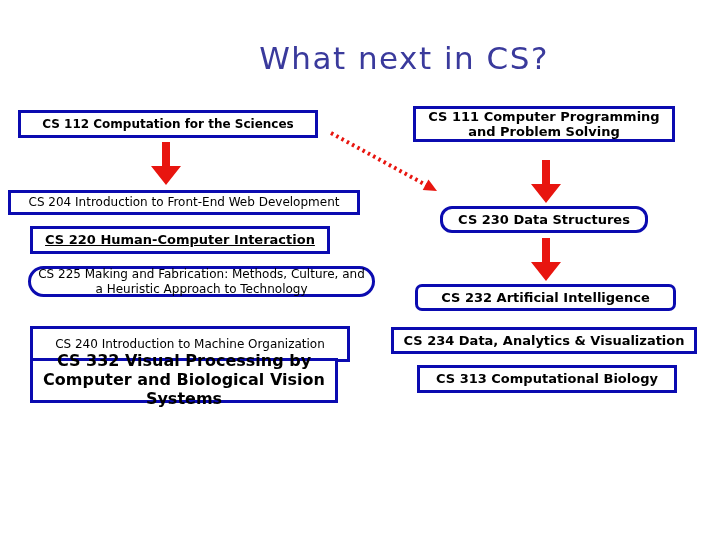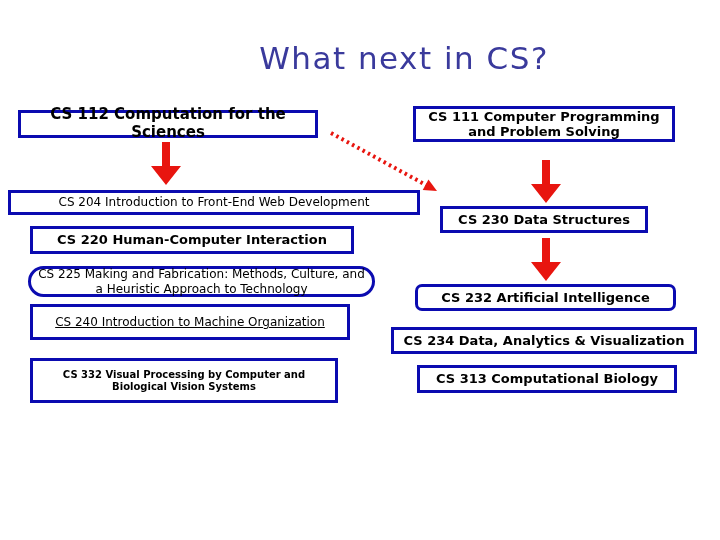--- a/index.html
+++ b/index.html
@@ -62,41 +62,41 @@
 </style>
 </head>
 <body>
 
 <div id="slide">
 
   <div class="title">What next in CS?</div>
 
   <div id="boxes-layer">
       <div class="course-box" style="left: 18px; top: 110px; width: 300px; height: 28px; border-color: rgb(11, 11, 176);">
-        <span class="label bold" style="font-size: 15px;">CS 112 Computation for the Sciences</span>
+        <span class="label bold" style="font-size: 12px;">CS 112 Computation for the Sciences</span>
       </div>
-      <div class="course-box" style="left: 8px; top: 190px; width: 412px; height: 25px; border-color: rgb(11, 11, 176);">
+      <div class="course-box" style="left: 8px; top: 190px; width: 352px; height: 25px; border-color: rgb(11, 11, 176);">
         <span class="label reg" style="font-size: 12px;">CS 204 Introduction to Front-End Web Development</span>
       </div>
-      <div class="course-box" style="left: 30px; top: 226px; width: 324px; height: 28px; border-color: rgb(11, 11, 176);">
+      <div class="course-box" style="left: 30px; top: 226px; width: 300px; height: 28px; border-color: rgb(11, 11, 176); text-decoration: underline;">
         <span class="label bold" style="font-size: 13px;">CS 220 Human-Computer Interaction</span>
       </div>
       <div class="course-box" style="left: 28px; top: 266px; width: 347px; height: 31px; border-color: rgb(11, 11, 176); border-radius: 18px;">
         <span class="label reg" style="font-size: 12px;">CS 225 Making and Fabrication: Methods, Culture, and a Heuristic Approach to Technology</span>
       </div>
-      <div class="course-box" style="left: 30px; top: 304px; width: 320px; height: 36px; border-color: rgb(11, 11, 176); text-decoration: underline;">
+      <div class="course-box" style="left: 30px; top: 326px; width: 320px; height: 36px; border-color: rgb(11, 11, 176);">
         <span class="label reg" style="font-size: 12px;">CS 240 Introduction to Machine Organization</span>
       </div>
       <div class="course-box" style="left: 30px; top: 358px; width: 308px; height: 45px; border-color: rgb(11, 11, 176);">
-        <span class="label bold" style="font-size: 10px;">CS 332 Visual Processing by Computer and Biological Vision Systems</span>
+        <span class="label bold" style="font-size: 16px;">CS 332 Visual Processing by Computer and Biological Vision Systems</span>
       </div>
       <div class="course-box" style="left: 413px; top: 106px; width: 262px; height: 36px; border-color: rgb(11, 11, 176);">
         <span class="label bold" style="font-size: 13px;">CS 111 Computer Programming and Problem Solving</span>
       </div>
-      <div class="course-box" style="left: 440px; top: 206px; width: 208px; height: 27px; border-color: rgb(11, 11, 176);">
+      <div class="course-box" style="left: 440px; top: 206px; width: 208px; height: 27px; border-color: rgb(11, 11, 176); border-radius: 12px;">
         <span class="label bold" style="font-size: 13px;">CS 230 Data Structures</span>
       </div>
       <div class="course-box" style="left: 415px; top: 284px; width: 261px; height: 27px; border-color: rgb(11, 11, 176); border-radius: 7px;">
         <span class="label bold" style="font-size: 13px;">CS 232 Artificial Intelligence</span>
       </div>
       <div class="course-box" style="left: 391px; top: 327px; width: 306px; height: 27px; border-color: rgb(11, 11, 176);">
         <span class="label bold" style="font-size: 13px;">CS 234 Data, Analytics &amp; Visualization</span>
       </div>
       <div class="course-box" style="left: 417px; top: 365px; width: 260px; height: 28px; border-color: rgb(11, 11, 176);">
         <span class="label bold" style="font-size: 13px;">CS 313 Computational Biology</span>

